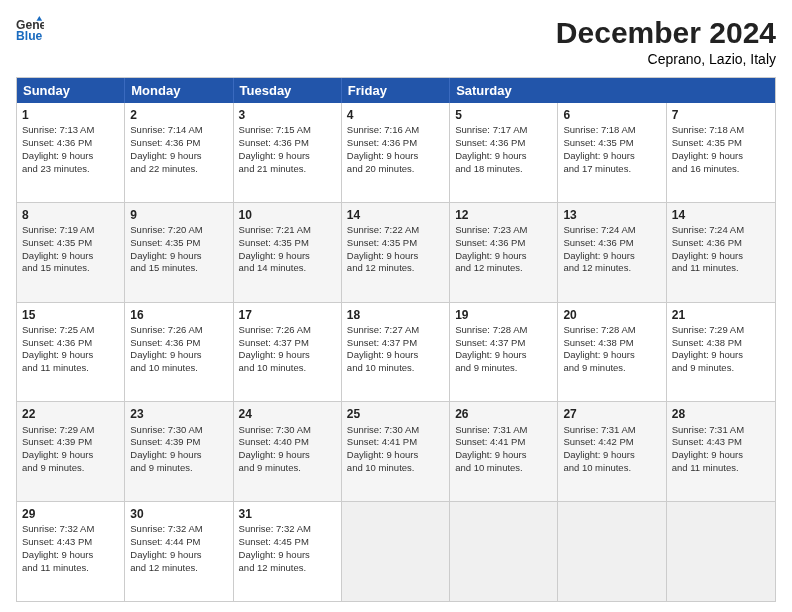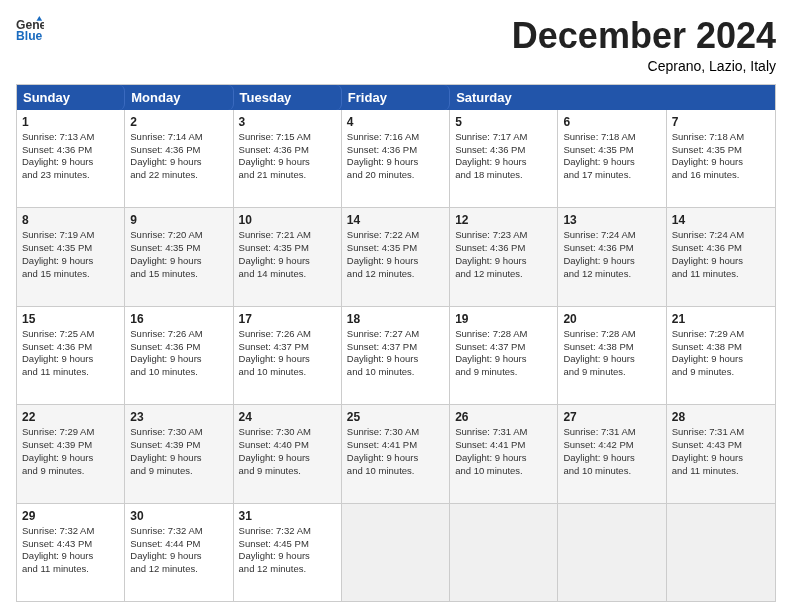--- a/index.html
+++ b/index.html
@@ -29,21 +29,21 @@
       gap: 4px;
     }
     .logo-icon {
       width: 28px;
       height: 28px;
     }
     .title-block {
       text-align: right;
     }
     .month-title {
-      font-size: 36px;
+      font-size: 30px;
       font-weight: bold;
       color: #222;
       line-height: 1.1;
     }
     .location {
       font-size: 14px;
       color: #000000;
       margin-top: 2px;
     }
     .calendar {
@@ -57,21 +57,20 @@
       grid-template-columns: repeat(7, 1fr);
       background: #2255aa;
     }
     .cal-header-cell {
       color: #fff;
       font-weight: bold;
       font-size: 13px;
       padding: 5px 6px;
       border-right: 1px solid #3a6abf;
       text-align: left;
-      border-radius: 6px;
     }
     .cal-header-cell:last-child { border-right: none; }
     .cal-body {
       flex: 1;
       display: flex;
       flex-direction: column;
     }
     .cal-row {
       display: grid;
       grid-template-columns: repeat(7, 1fr);

